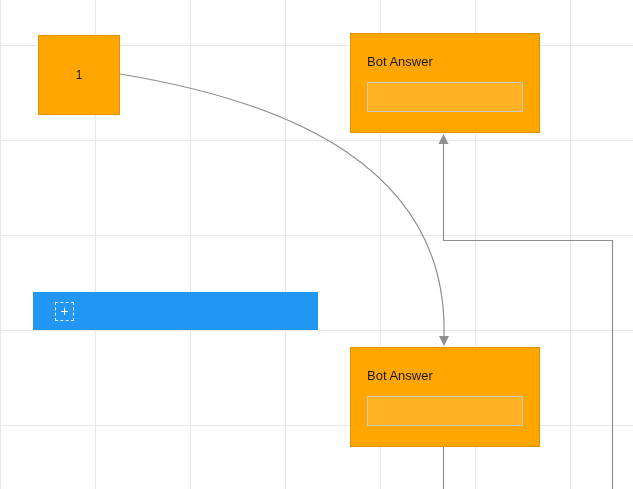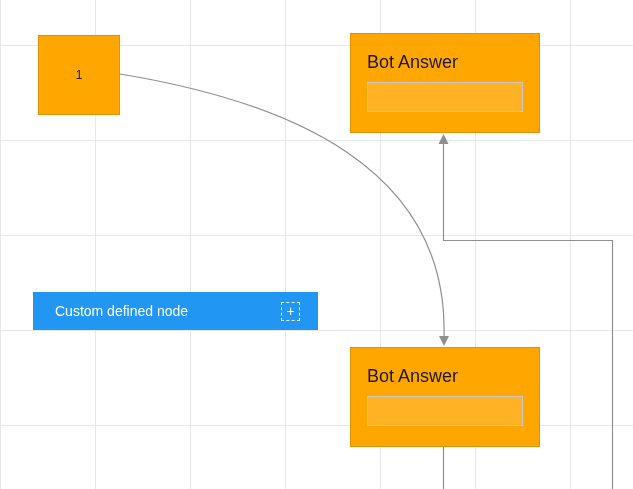--- a/index.html
+++ b/index.html
@@ -35,21 +35,21 @@
     font-size: 12px;
     color: var(--label-dark, #1a1a1a);
   }
 
   .bot {
     background: var(--node-fill, #ffa600);
     border: 1px solid var(--node-border, #e29200);
     padding: 20px 16px 0 16px;
   }
   .bot-title {
-    font-size: 18px;
+    font-size: 13px;
     line-height: 16px;
     color: var(--label-dark, #1a1a1a);
     margin-bottom: 12px;
   }
   .bot-input {
     height: 30px;
     border: 1px solid var(--inner-box-border, #c9c9c9);
     background: rgba(255, 255, 255, 0.14);
     box-sizing: border-box;
   }
@@ -93,19 +93,18 @@
     <div class="bot-title">Bot Answer</div>
     <div class="bot-input"></div>
   </div>
 
   <div class="node bot" style="left:350px; top:347px; width:190px; height:100px;">
     <div class="bot-title">Bot Answer</div>
     <div class="bot-input"></div>
   </div>
 
   <div class="node custom" style="left:33px; top:292px; width:285px; height:38px;">
-    <span class="custom-label">Custom defined node</span>
     <span class="add-port">
       <span>+</span>
     </span>
   </div>
 
 </div>
 
 </body></html>

